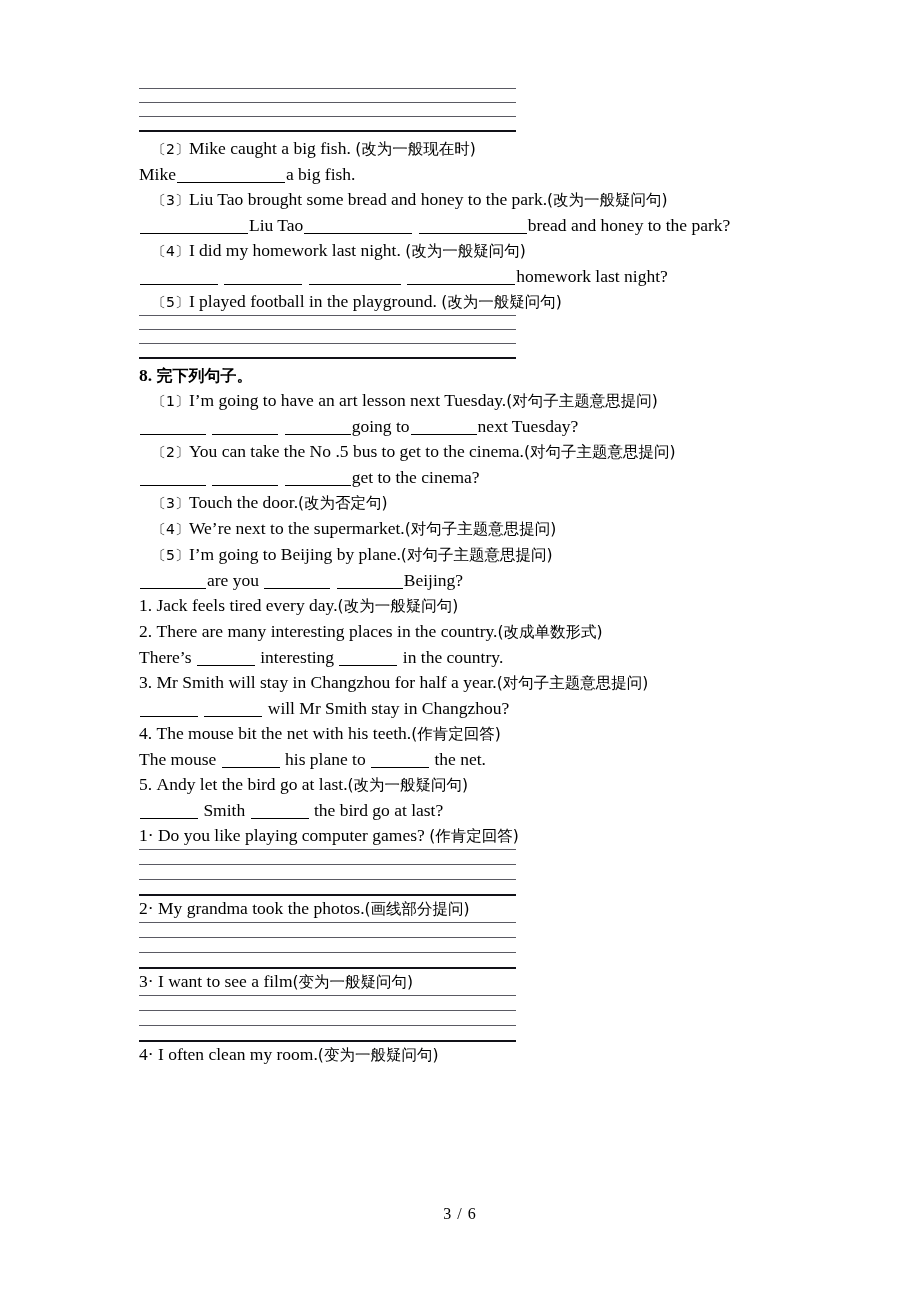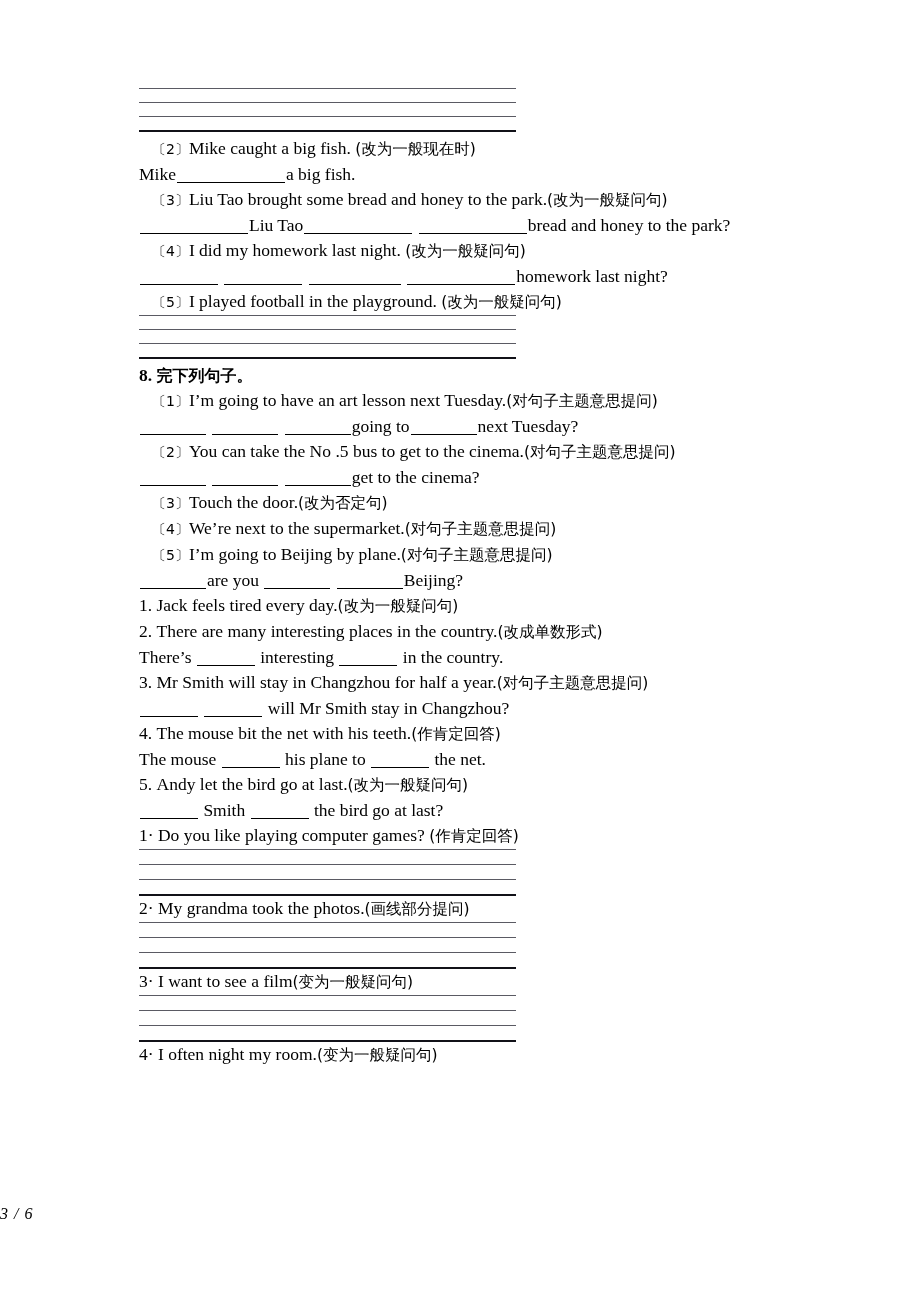--- a/index.html
+++ b/index.html
@@ -85,24 +85,24 @@
   .gap-a { height: 13px; }
   .gap-b { height: 14px; }
   .spacer4 { height: 4px; }
 
   
   .footer {
     position: absolute;
     left: 0;
     top: 1205px;
     width: 920px;
+    text-align: center;
     font-size: 16px;
     font-family: "Liberation Serif", serif;
     letter-spacing: 1px;
-    font-style: italic;
   }
 </style>
 </head>
 <body>
 
 <div class="page">
   <div class="content">
 
     <div class="lines">
       <div class="ln thin"></div>
@@ -252,21 +252,21 @@
       <div class="ln thin"></div>
       <div class="gap-b"></div>
       <div class="ln thin"></div>
       <div class="gap-b"></div>
       <div class="ln thin"></div>
       <div class="gap-b"></div>
       <div class="ln thick"></div>
     </div>
 
     <div class="row hang">
-      <span>4·</span>&nbsp;<span>I often night my room.</span><span class="cn">(变为一般疑问句)</span>
+      <span>4·</span>&nbsp;<span>I often clean my room.</span><span class="cn">(变为一般疑问句)</span>
     </div>
 
   </div>
 
   <div class="footer">
     <span>3 / 6</span>
   </div>
 </div>
 
 </body></html>

